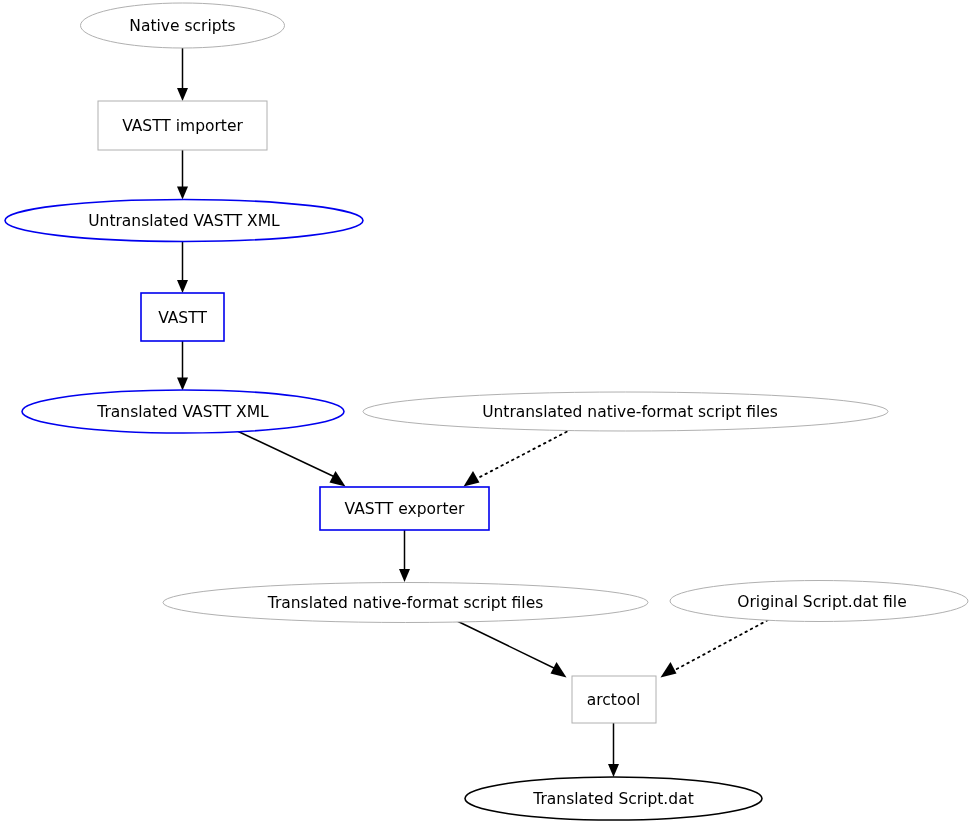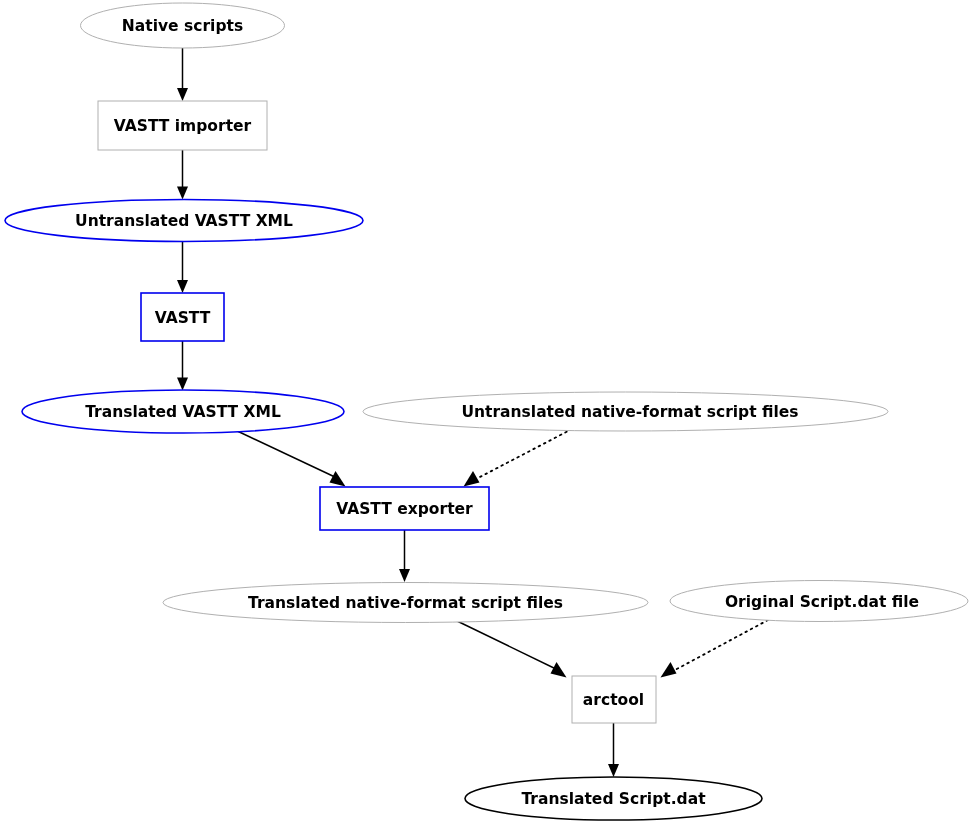--- a/index.html
+++ b/index.html
@@ -10,21 +10,20 @@
   }
   body {
     font-family: "DejaVu Sans", "Liberation Sans", sans-serif;
   }
   #diagram-root {
     position: relative;
     width: 980px;
     height: 827px;
     background: #ffffff;
     overflow: hidden;
-    font-weight: bold;
   }
   #graph-svg {
     position: absolute;
     left: 0;
     top: 0;
     width: 980px;
     height: 827px;
     display: block;
   }
   .node-shape {

